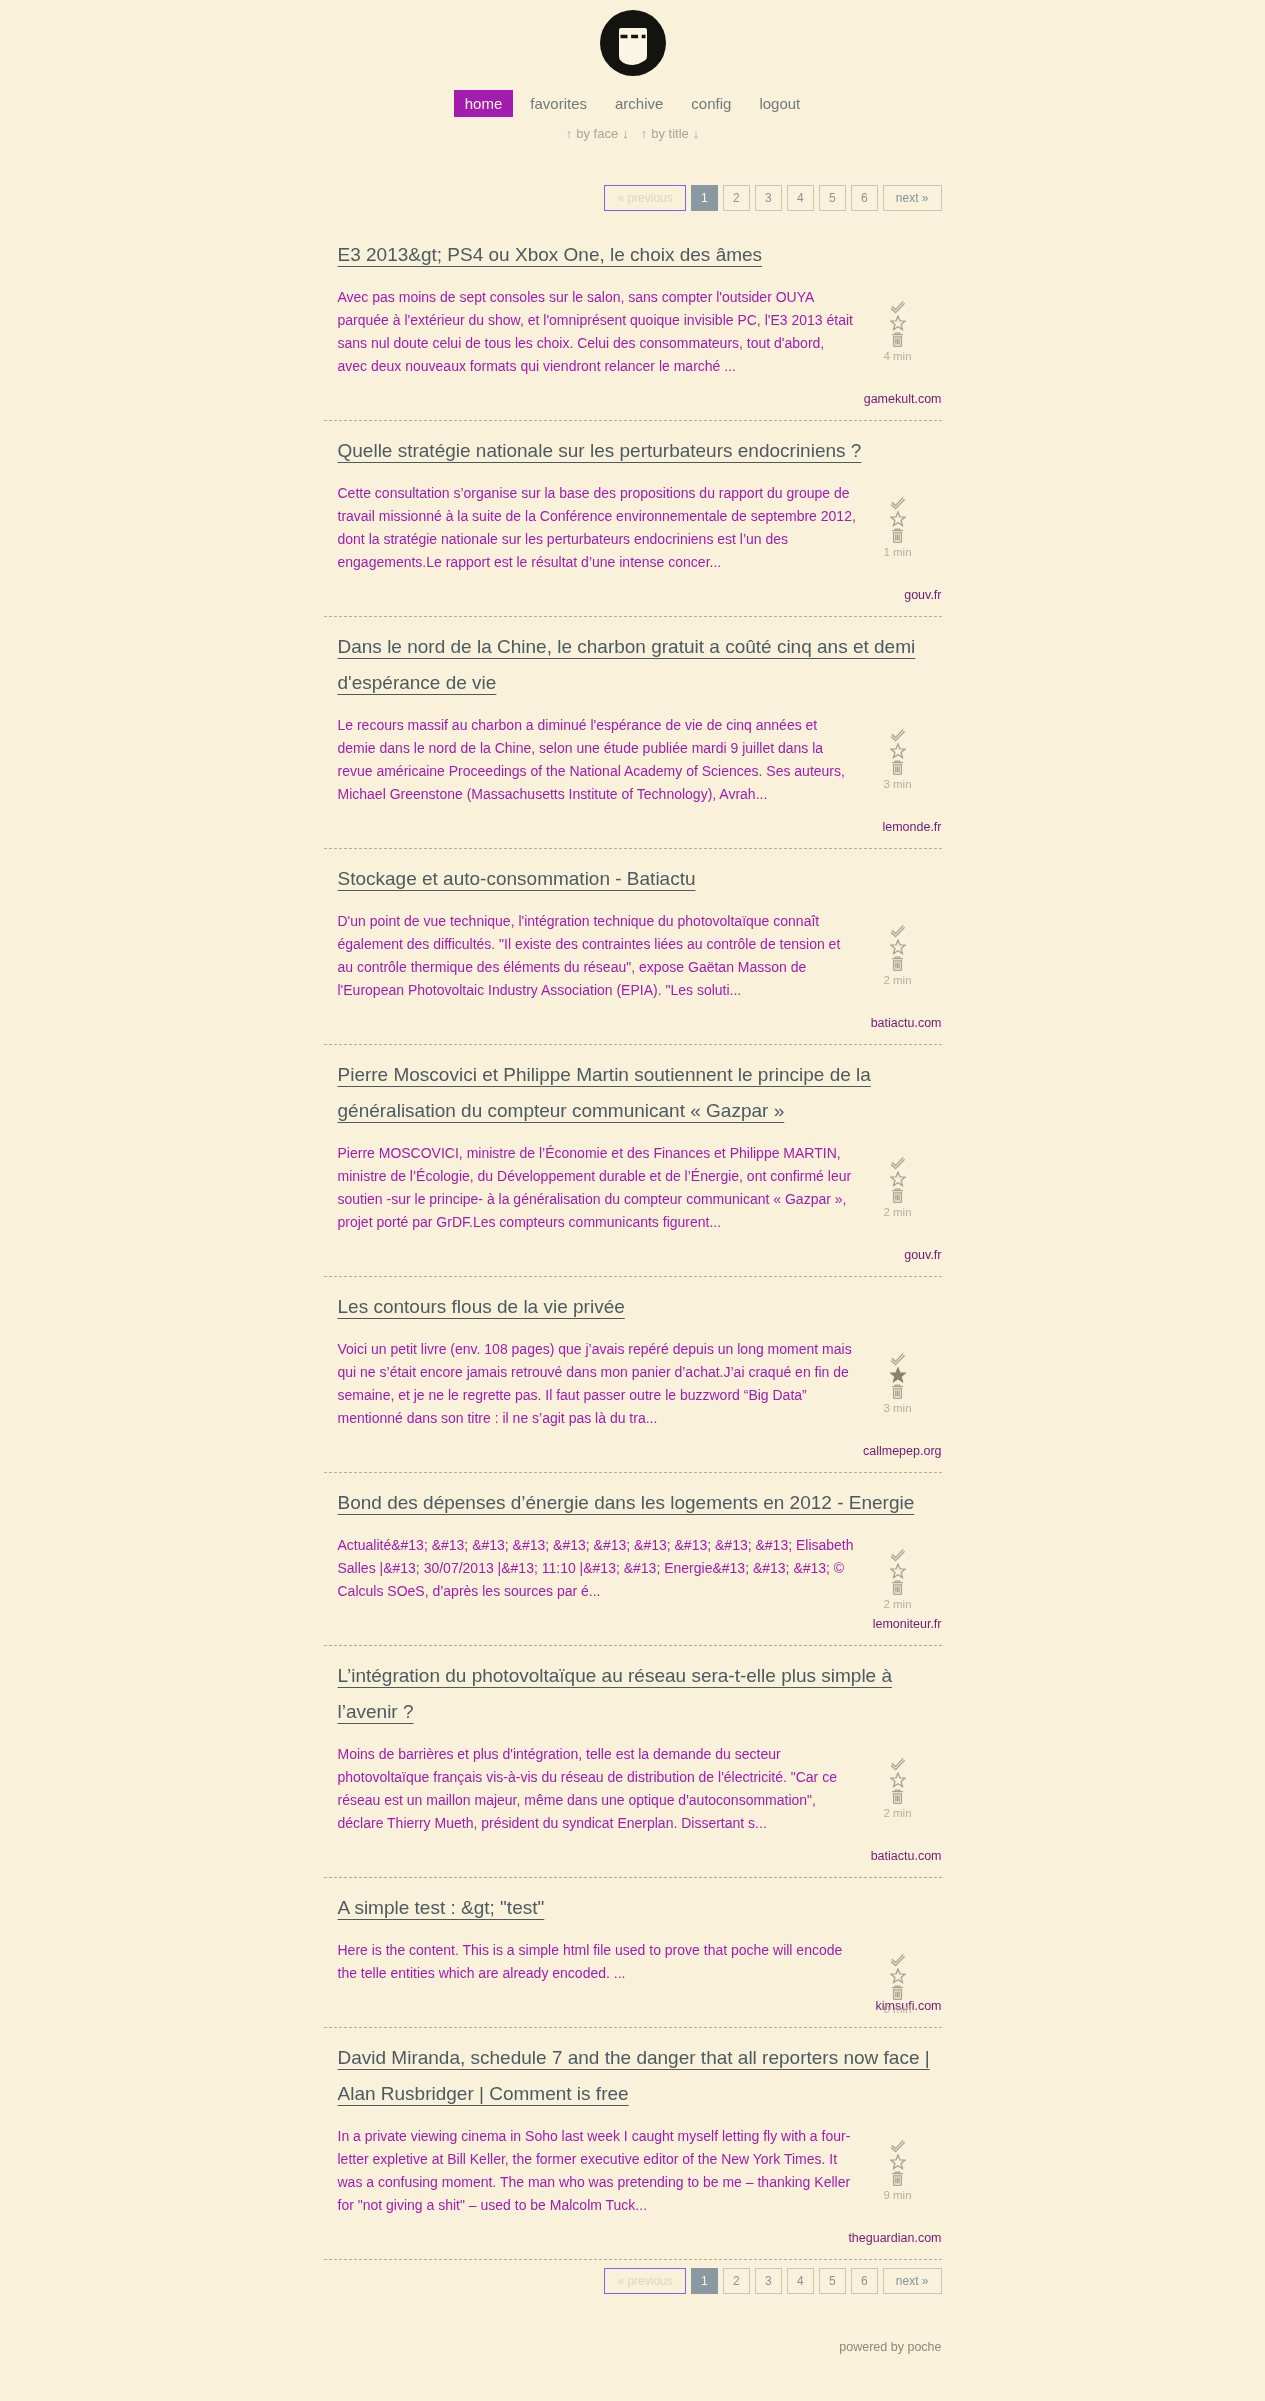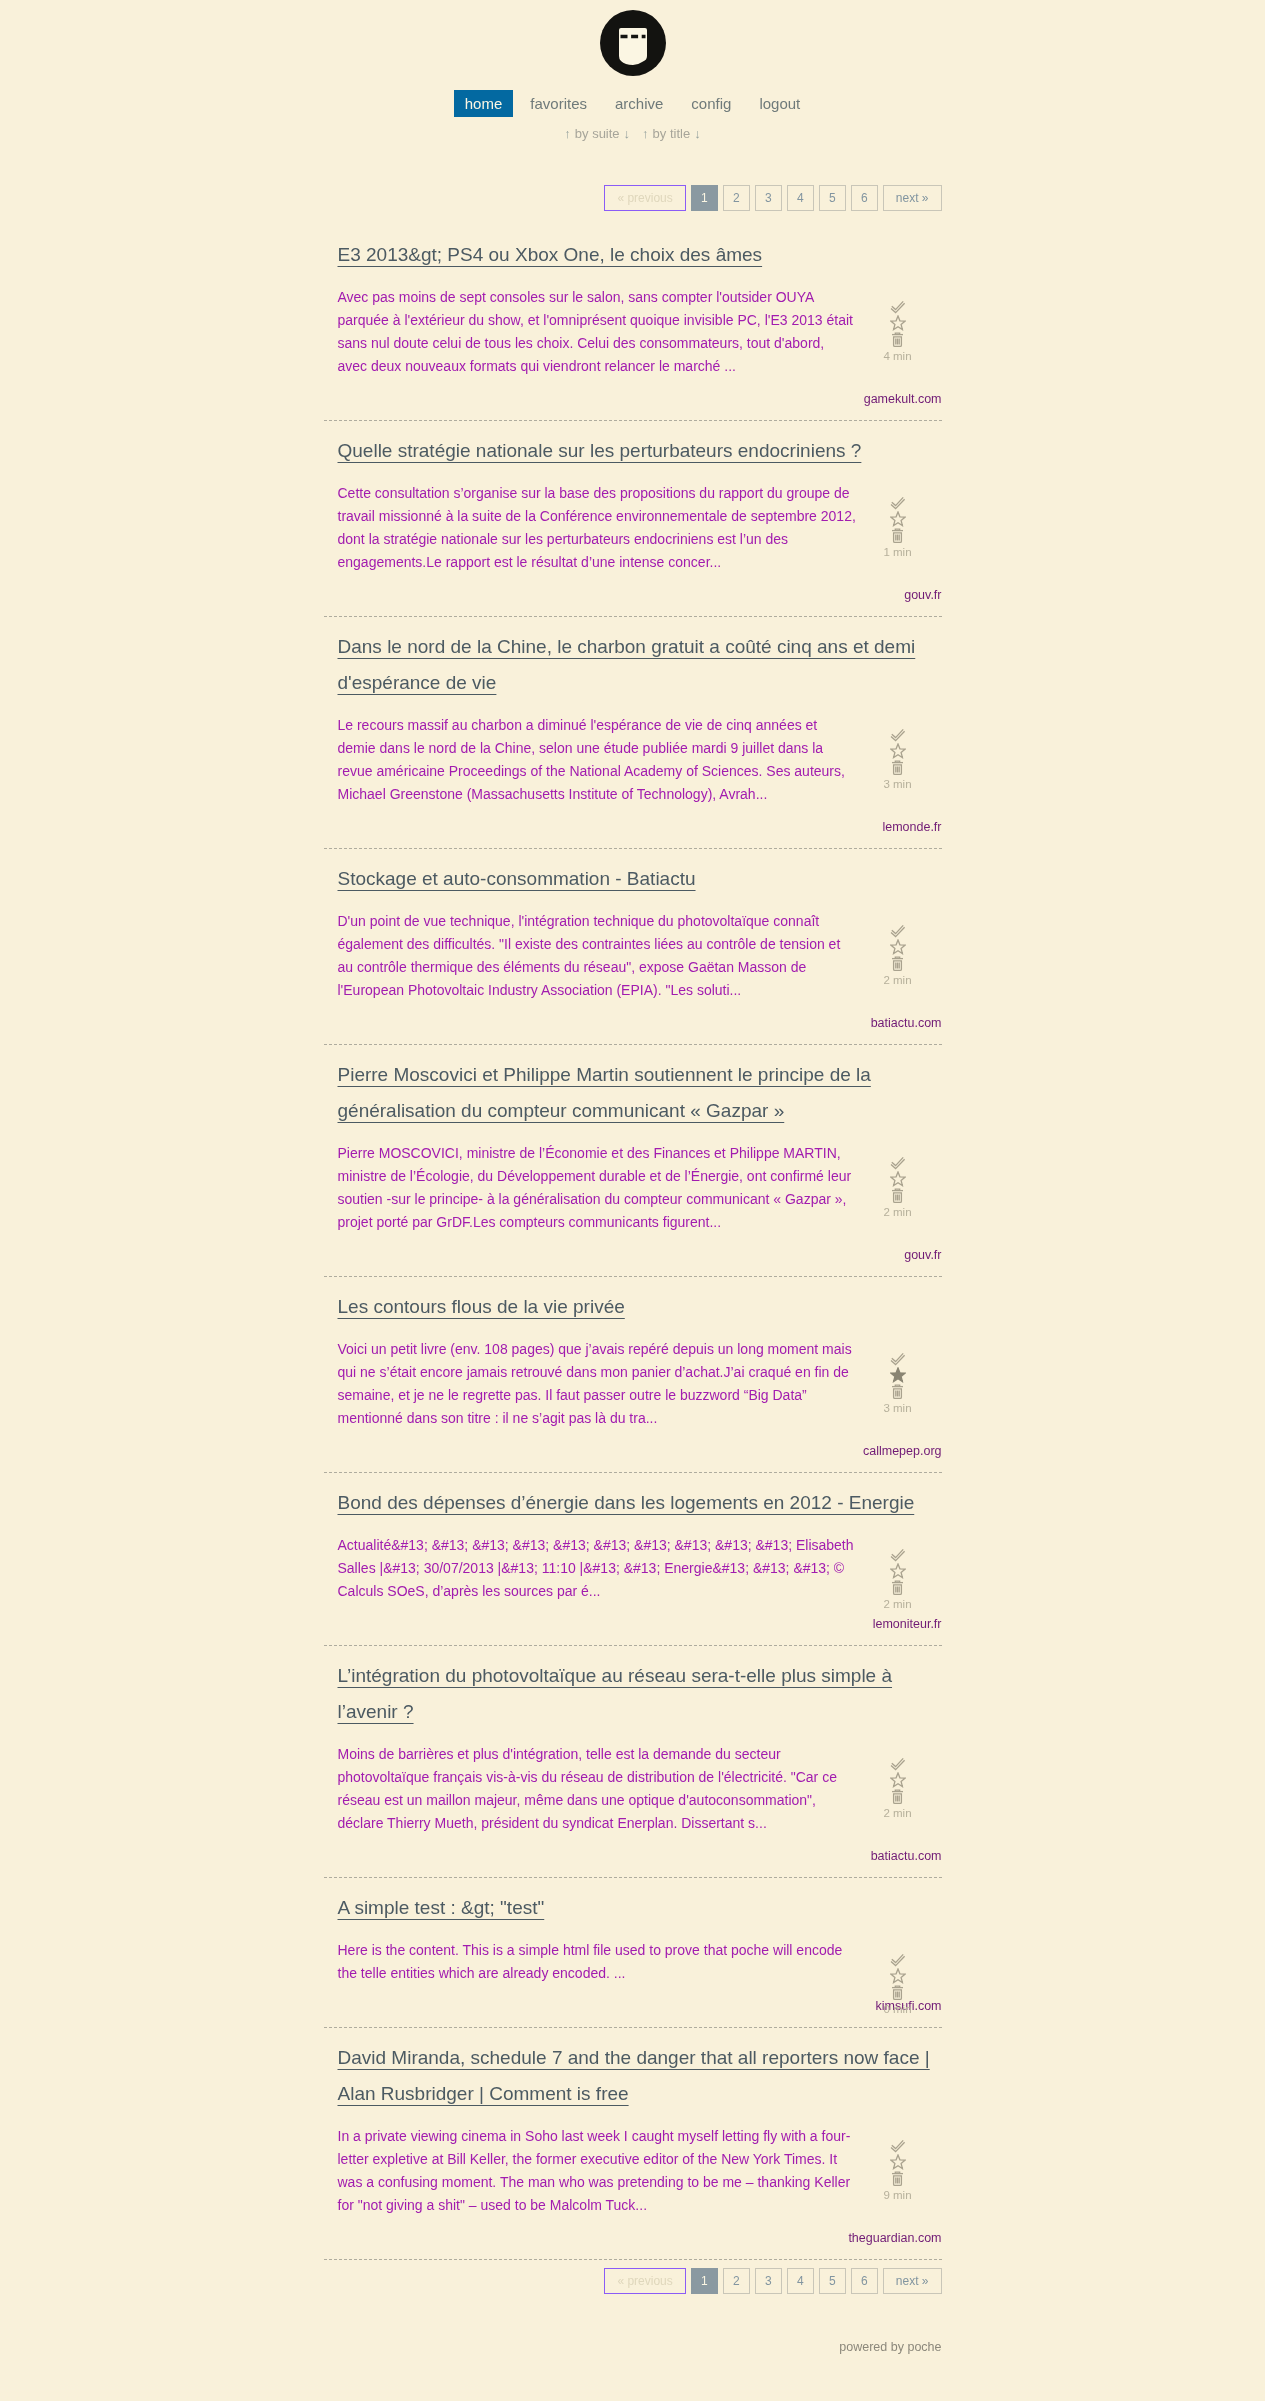--- a/index.html
+++ b/index.html
@@ -13,21 +13,21 @@
   .page { width: 618px; margin: 0 auto; }
 
   
   header { text-align: center; }
   .logo { display: inline-block; margin-top: 10px; }
   nav { margin-top: 10px; }
   .nav-link {
     display: inline-block; color: #6F7A7A; text-decoration: none;
     font-size: 15px; padding: 5px 11px; margin: 0 3px; cursor: pointer;
   }
-  .nav-link.active { background: #0369a1; color: #FBF6E3; }
+  .nav-link.active { background: #a21caf; color: #FBF6E3; }
   .sort-row { margin-top: 9px; font-size: 13px; color: #A7A59A; }
   .sort-arrow { color: #94A09C; text-decoration: none; cursor: pointer; padding: 0 2px; }
   .sort-label { margin: 0 2px; }
   .sort-gap { display: inline-block; width: 8px; }
 
   
   .pagination { text-align: right; font-size: 12px; }
   .pagination.top { margin: 44px 0 6px; }
   .pagination.bottom { margin: 8px 0 0; }
   .page-box {
@@ -78,21 +78,21 @@
   <header>
     <a class="logo">
       <svg width="66" height="66" viewBox="0 0 66 66">
         <circle cx="33" cy="33" r="33" fill="#131310"></circle>
         <path d="M19 20 q0 -2 2 -2 h24 q2 0 2 2 v26 q0 4 -4 5.5 q-5 3.5 -10 3.5 q-8 0 -12 -4 q-2 -1.5 -2 -5 z" fill="#FBF6E3"></path>
         <line x1="20.5" y1="26.5" x2="45.5" y2="26.5" stroke="#131310" stroke-width="3.4" stroke-dasharray="7 3.6"></line>
       </svg>
     </a>
     <nav id="nav"><a class="nav-link active">home</a><a class="nav-link">favorites</a><a class="nav-link">archive</a><a class="nav-link">config</a><a class="nav-link">logout</a></nav>
     <div class="sort-row">
-      <a class="sort-arrow">↑</a><span class="sort-label">by suite</span><a class="sort-arrow">↓</a><span class="sort-gap"></span><a class="sort-arrow">↑</a><span class="sort-label">by title</span><a class="sort-arrow">↓</a>
+      <a class="sort-arrow">↑</a><span class="sort-label">by face</span><a class="sort-arrow">↓</a><span class="sort-gap"></span><a class="sort-arrow">↑</a><span class="sort-label">by title</span><a class="sort-arrow">↓</a>
     </div>
   </header>
 
   <div id="pagination-top" class="pagination top"><span class="page-prev">« previous</span><a class="page-box active">1</a><a class="page-box">2</a><a class="page-box">3</a><a class="page-box">4</a><a class="page-box">5</a><a class="page-box">6</a><a class="page-box page-next">next »</a></div>
 
   <div id="entries" class="entries">
       <article class="entry">
         <h2><a class="entry-title">E3 2013&amp;gt; PS4 ou Xbox One, le choix des âmes</a></h2>
         <div class="entry-main">
           <p class="entry-excerpt">Avec pas moins de sept consoles sur le salon, sans compter l'outsider OUYA parquée à l'extérieur du show, et l'omniprésent quoique invisible PC, l'E3 2013 était sans nul doute celui de tous les choix. Celui des consommateurs, tout d'abord, avec deux nouveaux formats qui viendront relancer le marché ...</p>

